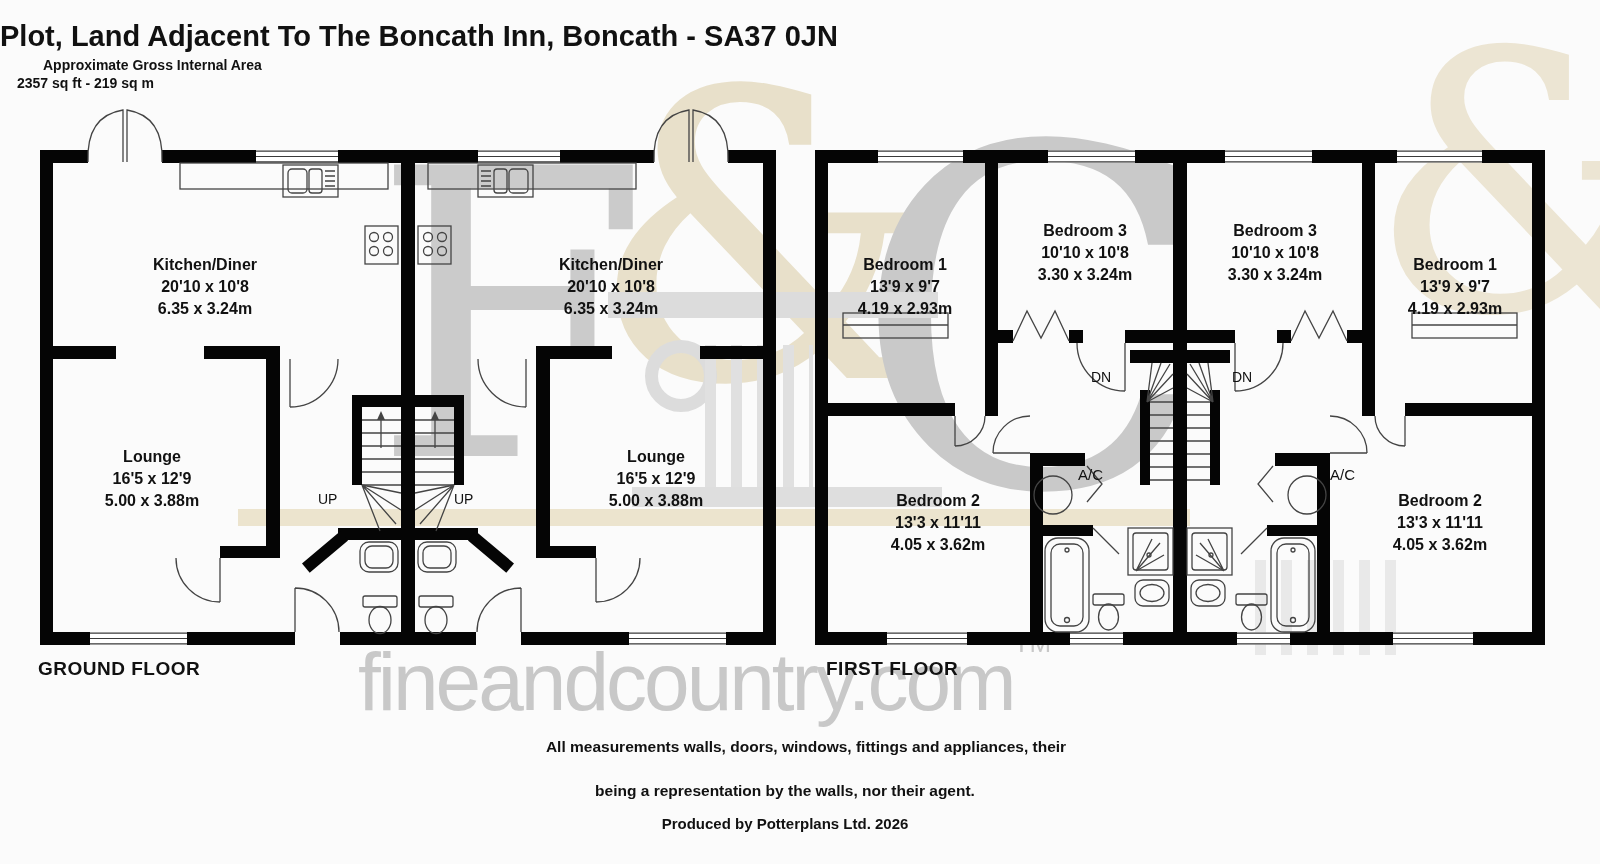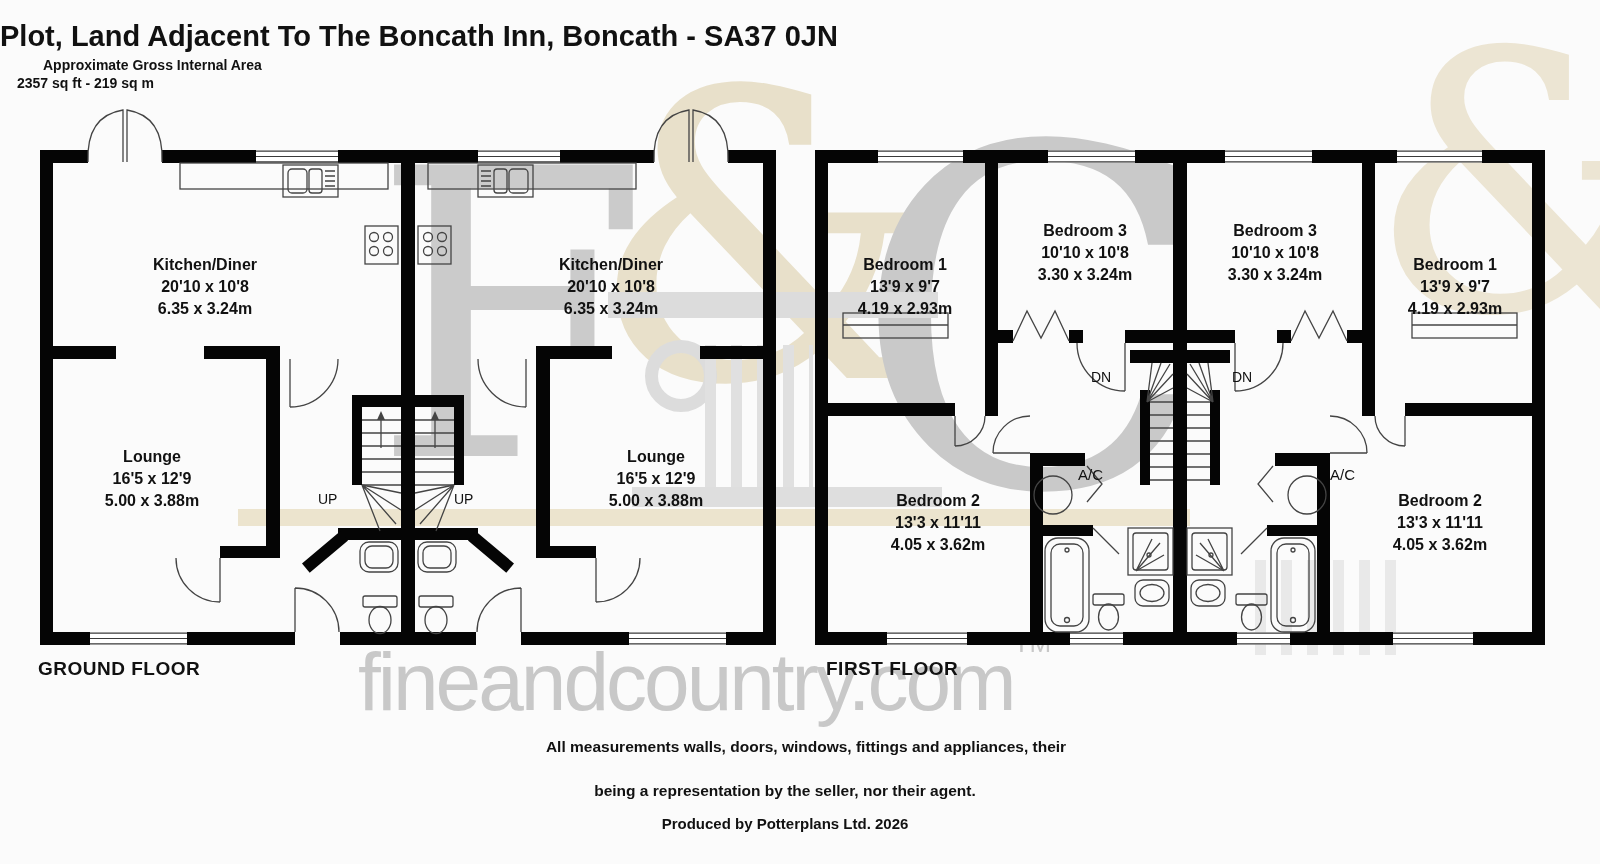--- a/index.html
+++ b/index.html
@@ -351,16 +351,16 @@
   </div>
   <div class="tag tag-ac" style="left:1030px;top:466px">A/C</div>
   <div class="tag tag-ac" style="left:1282px;top:466px">A/C</div>
   <div class="tag tag-updn" style="left:1091px;top:369px">DN</div>
   <div class="tag tag-updn" style="left:1232px;top:369px">DN</div>
 
   <div class="floor-label" style="left:38px">GROUND FLOOR</div>
   <div class="floor-label" style="left:826px">FIRST FLOOR</div>
 
   <div class="footer-line disclaimer" id="disc1">All measurements walls, doors, windows, fittings and appliances, their</div>
-  <div class="footer-line disclaimer" id="disc3">being a representation by the seller, nor their agent.</div>
+  <div class="footer-line disclaimer" id="disc3">being a representation by the walls, nor their agent.</div>
   <div class="footer-line" id="produced">Produced by Potterplans Ltd. 2026</div>
 
 </div>
 
 </body></html>

